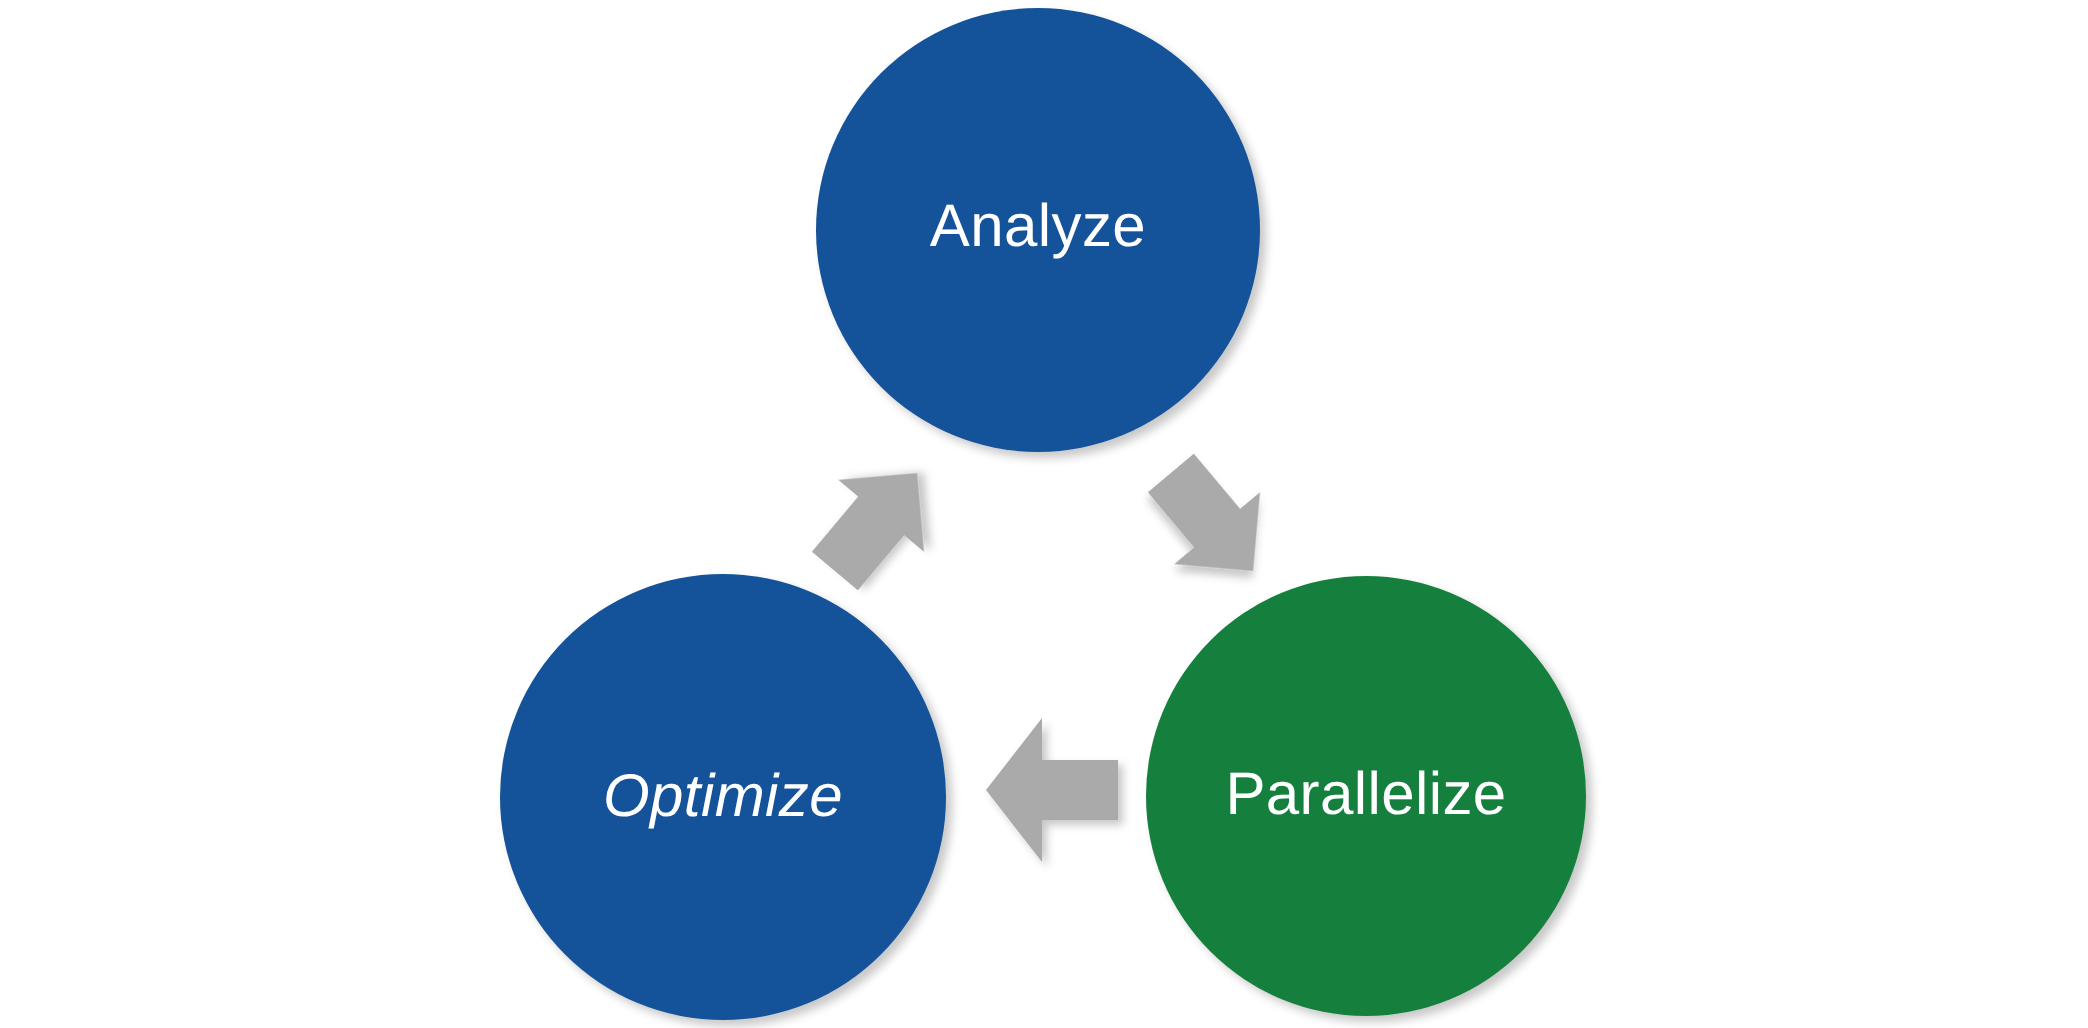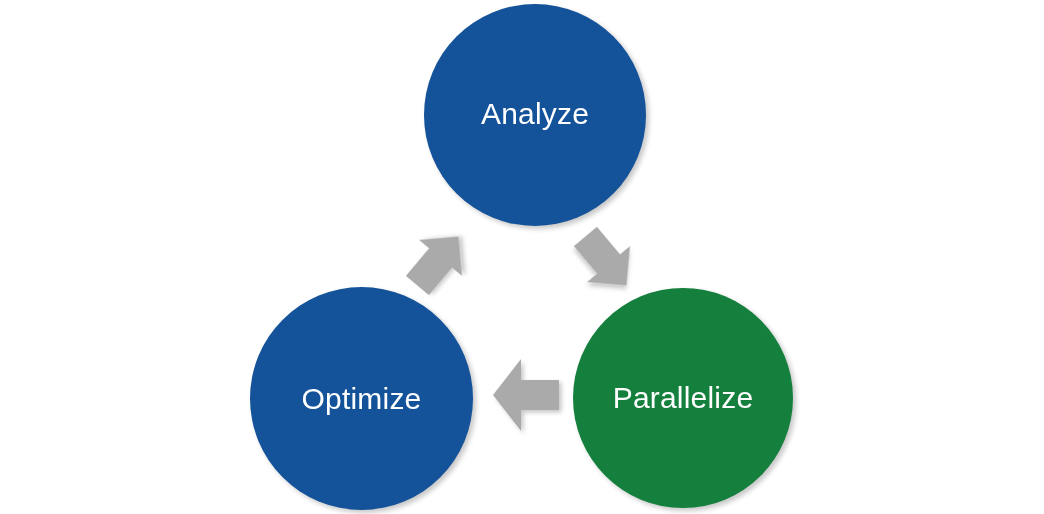--- a/index.html
+++ b/index.html
@@ -33,21 +33,21 @@
     font-family: "Liberation Sans", sans-serif;
     font-size: 30px;
     font-weight: 400;
     line-height: 1;
     letter-spacing: 0.2px;
     white-space: nowrap;
     user-select: none;
   }
   
   #node-analyze {
-    left: 424px;
+    left: 408px;
     top: 4px;
     width: 222px;
     height: 222px;
   }
   #node-analyze .node-label {
     transform: translateY(-1px);
   }
   #node-parallelize {
     left: 573px;
     top: 288px;
@@ -124,17 +124,17 @@
   </svg>
 
   <div id="node-analyze" class="node" style="background: rgb(20, 82, 154);">
     <span class="node-label" style="color: rgb(255, 255, 255);">Analyze</span>
   </div>
 
   <div id="node-parallelize" class="node" style="background: #15803d;">
     <span class="node-label" style="color: rgb(255, 255, 255);">Parallelize</span>
   </div>
 
-  <div id="node-optimize" class="node" style="background: rgb(20, 82, 154);">
+  <div id="node-optimize" class="node" style="background: rgb(20, 82, 154); font-style: italic;">
     <span class="node-label" style="color: rgb(255, 255, 255);">Optimize</span>
   </div>
 
 </div>
 
 </body></html>

